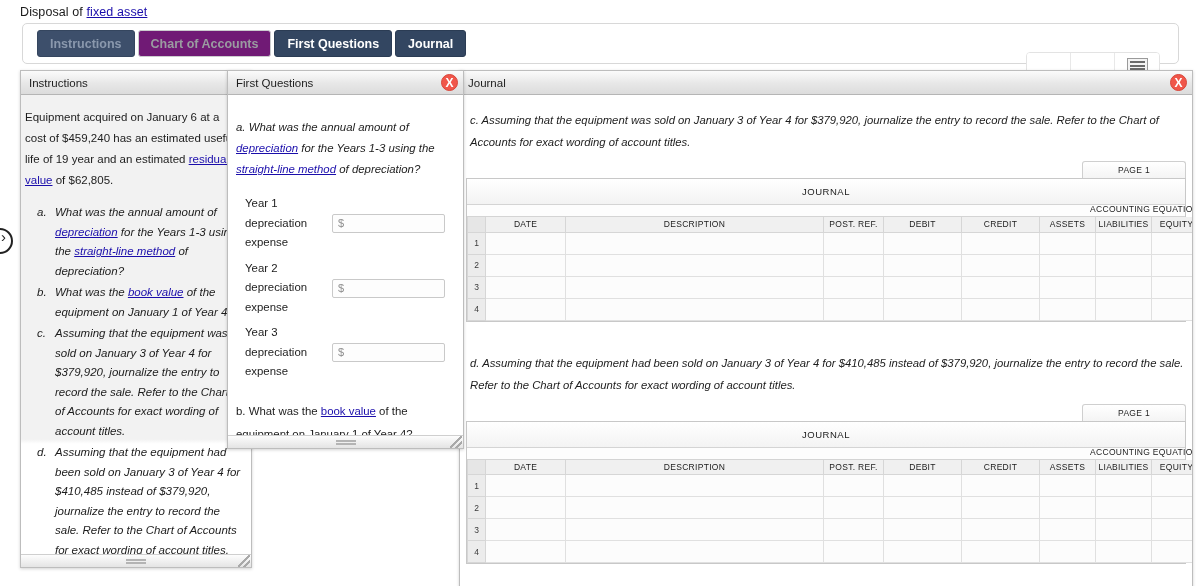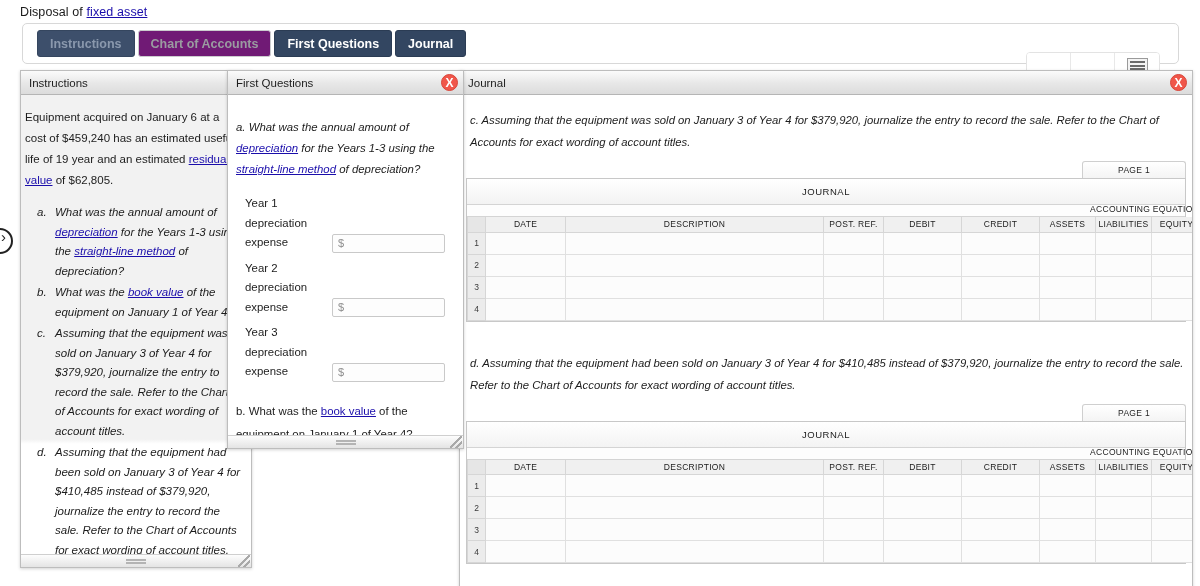--- a/index.html
+++ b/index.html
@@ -149,21 +149,21 @@
   
   #panel-questions { left: 227px; top: 70px; width: 237px; height: 379px; z-index: 5; }
   #q-inner {
     position: absolute; left: 0; right: 0; top: 0; bottom: 13px;
     padding: 22px 8px 8px 8px; overflow: hidden;
   }
   #q-a {
     font-size: 11.4px; font-style: italic; color: #1c1c1c;
     line-height: 21px; margin-bottom: 14px;
   }
-  .qrow { display: flex; align-items: flex-end; margin-bottom: 6px; }
+  .qrow { display: flex; align-items: center; margin-bottom: 6px; }
   .qrow .qlab {
     width: 96px; flex: 0 0 96px; padding-left: 9px;
     font-size: 11.4px; color: #1c1c1c; line-height: 19.5px;
   }
   .dollar-input {
     position: relative; width: 113px; height: 19px;
     border: 1px solid #c9c9c9; background: #fdfdfd; border-radius: 2px;
     margin-top: 1px; cursor: text;
   }
   .dollar-input .sym {

